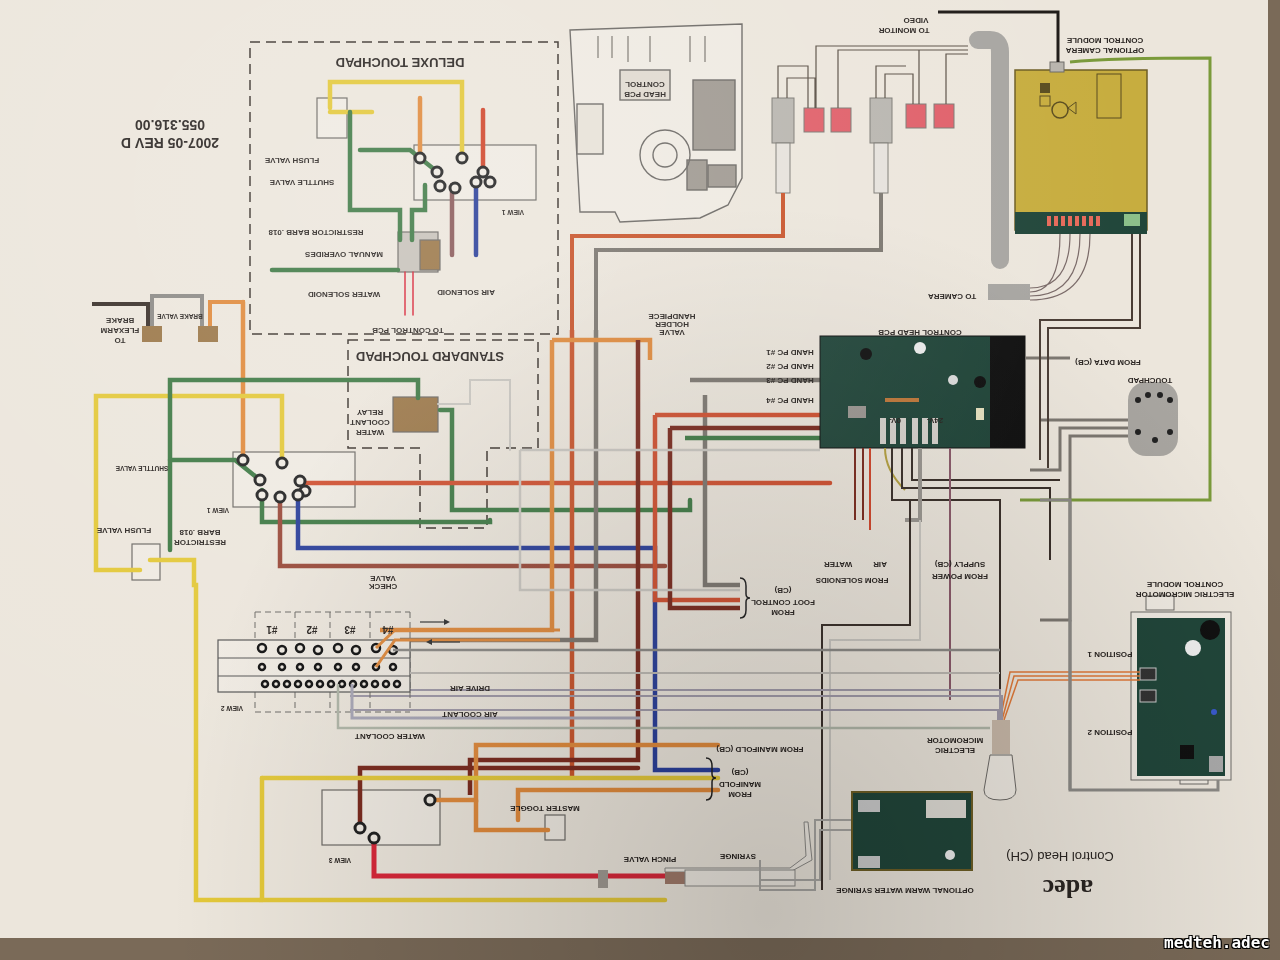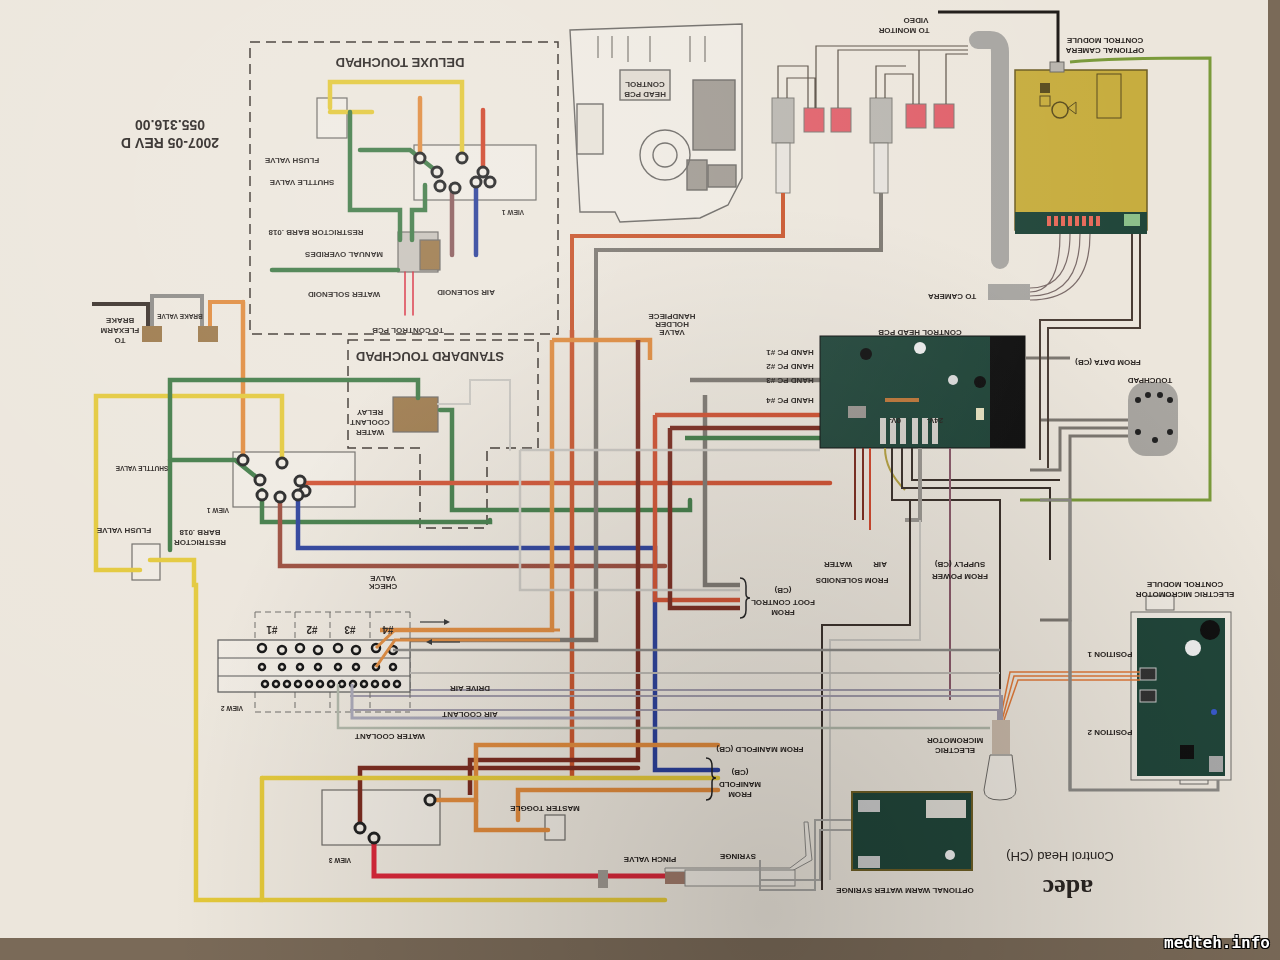--- a/index.html
+++ b/index.html
@@ -421,14 +421,14 @@
       <text class="lbl" transform="rotate(180 650 857)" x="650" y="857" text-anchor="middle">PINCH VALVE</text>
       <text class="lbl" transform="rotate(180 738 854)" x="738" y="854" text-anchor="middle">SYRINGE</text>
       <text class="lbl" transform="rotate(180 905 888)" x="905" y="888" text-anchor="middle">OPTIONAL WARM WATER SYRINGE</text>
 
       <text transform="rotate(180 1060 852)" x="1060" y="852" text-anchor="middle" style="font-size:13px;font-weight:normal;">Control Head (CH)</text>
       <text transform="rotate(180 1068 880)" x="1068" y="880" text-anchor="middle" style="font-size:26px;font-family:'Liberation Serif', serif;">adec</text>
     </g>
   </svg>
 
   <div class="shadow"></div>
-  <div class="watermark">medteh.info</div>
+  <div class="watermark">medteh.adec</div>
 </div>
 
 </body></html>

